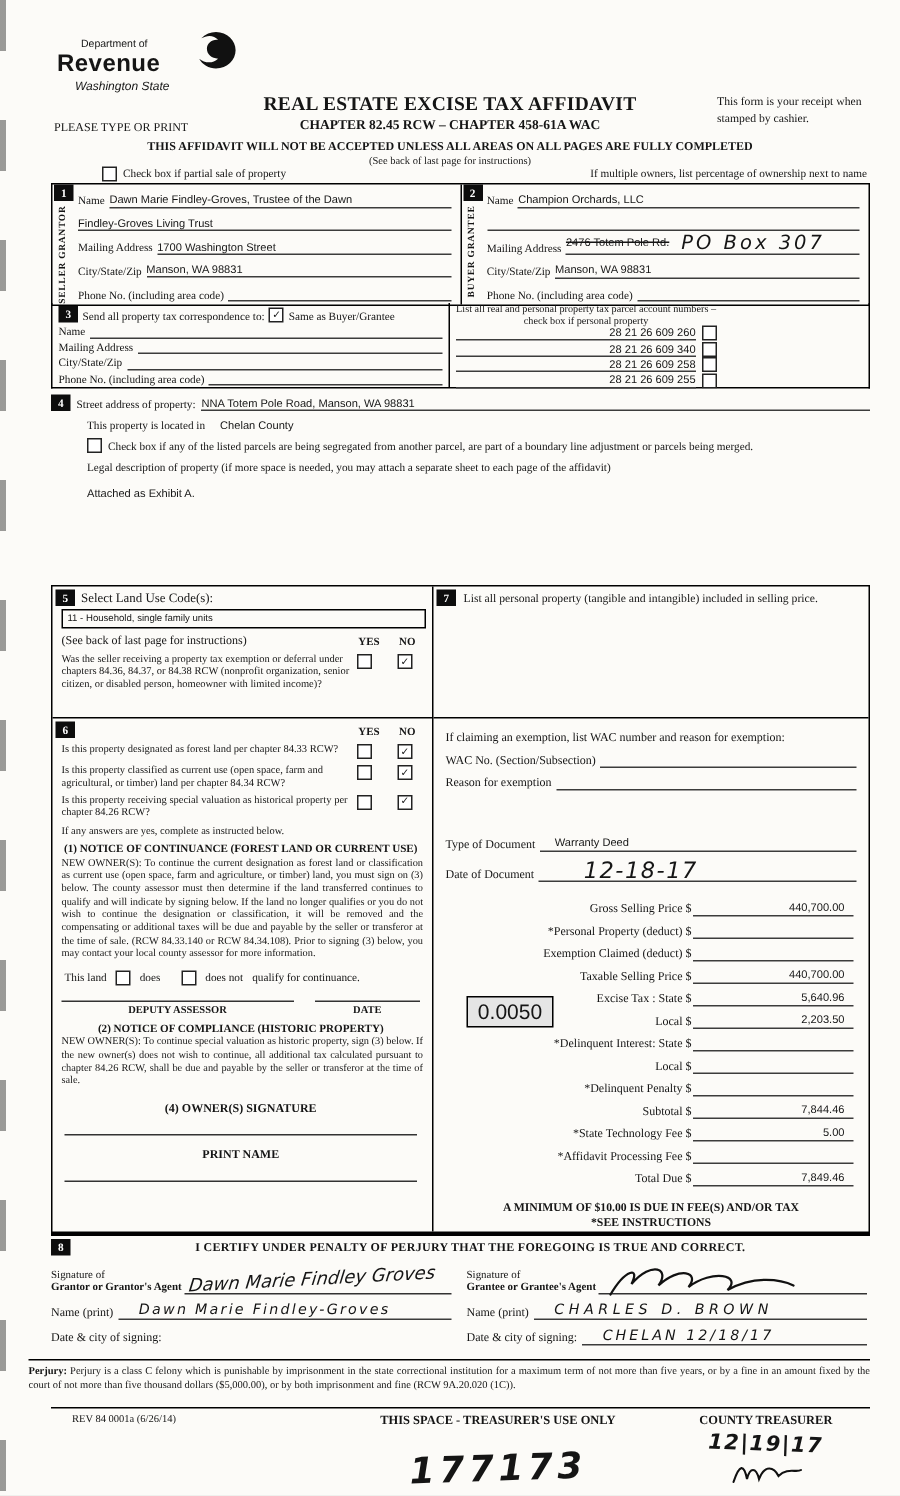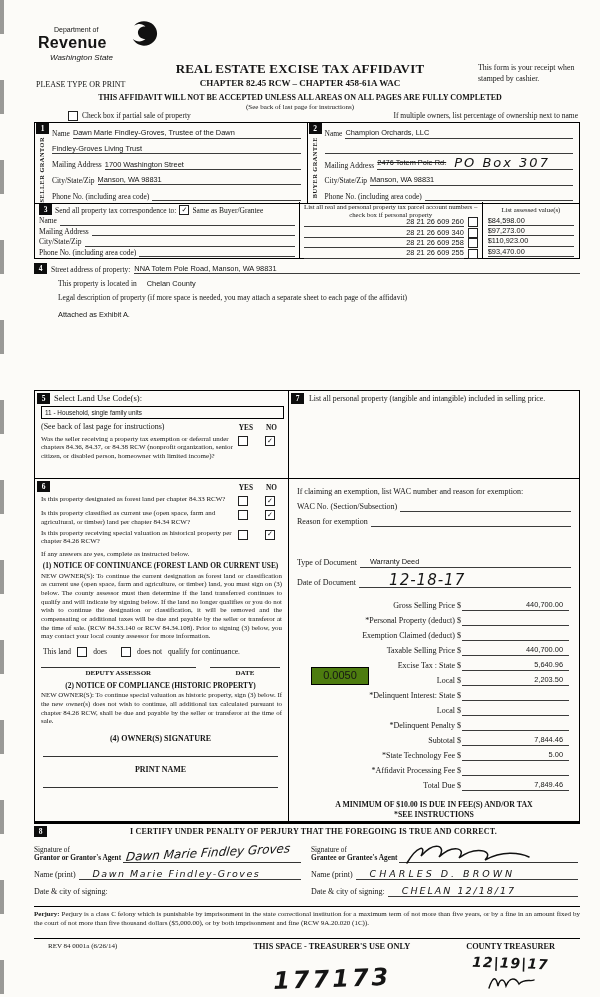--- a/index.html
+++ b/index.html
@@ -90,37 +90,37 @@
   .docrow{display:flex;align-items:flex-end;gap:3px;height:15px;font-size:8px;margin-top:2px;}
   .docrow .fill{flex:1;position:relative;}
   .handdate{position:absolute;left:30px;bottom:-3px;font-size:15px;letter-spacing:1px;}
   .fees{margin-top:8px;}
   .feerow{display:flex;align-items:flex-end;height:15px;position:relative;font-size:8px;padding-right:2px;}
   .feelabel{width:158px;text-align:right;flex:0 0 auto;}
   .feedollar{padding:0 1px 0 2px;}
   .feeline{flex:1;border-bottom:1px solid #3c3c3c;position:relative;height:12px;}
   .feevalue{position:absolute;right:6px;bottom:1px;font-family:"Liberation Sans",sans-serif;font-size:7.4px;}
   .ratebox{position:absolute;left:14px;bottom:1px;width:56px;border:1.5px solid #000;text-align:center;
-           font-family:"Liberation Sans",sans-serif;font-size:11px;padding:1px 0;background:#4d7c0f;}
+           font-family:"Liberation Sans",sans-serif;font-size:14px;padding:1px 0;background:#e5e5e5;}
   .minnote{text-align:center;font-size:7.8px;font-weight:bold;margin-top:9px;line-height:1.3;}
   
   .sec8{position:absolute;left:34px;right:20px;top:822px;height:84px;border-top:2px solid #000;padding-top:2px;}
   .s8head{display:flex;align-items:center;}
   .certify{flex:1;text-align:center;font-size:8px;font-weight:bold;letter-spacing:.2px;}
   .s8cols{display:flex;margin-top:2px;}
   .s8col{flex:1;min-width:0;padding-right:10px;}
   .sigrow{display:flex;align-items:flex-end;height:24px;gap:2px;}
   .siglbl{font-size:7.3px;line-height:1.2;flex:0 0 auto;}
   .sigline{flex:1;border-bottom:1px solid #333;position:relative;height:100%;}
   .script{position:absolute;left:2px;bottom:-3px;font-size:12px;white-space:nowrap;transform:rotate(-3deg) skewX(-10deg);transform-origin:left bottom;}
   .nrow{display:flex;align-items:flex-end;height:17px;gap:3px;font-size:8px;}
   .nrow .fill{flex:1;position:relative;}
   .handval{position:absolute;left:14px;bottom:-1px;font-size:9.5px;letter-spacing:1.5px;white-space:nowrap;}
   
-  .perjury{position:absolute;left:34px;right:20px;top:906px;border-top:1px solid #000;padding-top:3px;font-size:7px;line-height:1.3;text-align:justify;}
+  .perjury{position:absolute;left:19px;right:20px;top:906px;border-top:1px solid #000;padding-top:3px;font-size:7px;line-height:1.3;text-align:justify;}
   .footer{position:absolute;left:34px;right:20px;top:938px;border-top:1px solid #000;padding-top:3px;display:flex;font-size:8.3px;}
   .fleft{width:32%;font-size:7px;padding-left:14px;}
   .fcenter{width:40%;text-align:center;font-weight:bold;}
   .fright{flex:1;text-align:center;font-weight:bold;}
   .bignum{margin-top:12px;font-size:24px;letter-spacing:3px;transform:rotate(-2deg);}
   .tdate{margin-top:3px;font-size:14px;letter-spacing:1px;transform:rotate(2deg);}
 </style>
 </head>
 <body>
 
@@ -250,48 +250,35 @@
           <div class="parcelrow">
           <span class="pnum ul val">28 21 26 609 258</span>
           <span class="cb"></span>
         </div>
           <div class="parcelrow">
           <span class="pnum ul val">28 21 26 609 255</span>
           <span class="cb"></span>
         </div>
         </div>
     </div>
-    <div class="s3r">
-      <div class="s3head" style="padding-top:3px;">List assessed value(s)</div>
-      <div>
-          <div class="s3row">
-          <span class="fill ul val">$84,598.00</span>
-        </div>
-          <div class="s3row">
-          <span class="fill ul val">$97,273.00</span>
-        </div>
-          <div class="s3row">
-          <span class="fill ul val">$110,923.00</span>
-        </div>
-          <div class="s3row">
-          <span class="fill ul val">$93,470.00</span>
-        </div>
-        </div>
-    </div>
   </div>
 
   <div class="sec4">
     <div class="s4row">
       <span class="numbox">4</span>
       <span>Street address of property:</span>
       <span class="fill ul val" style="flex:1;">NNA Totem Pole Road, Manson, WA 98831</span>
     </div>
     <div class="s4row indent">
       <span>This property is located in</span>
       <span class="val" style="margin-left:6px;">Chelan County</span>
+    </div>
+    <div class="s4row indent">
+      <span class="cb"></span>
+      <span>Check box if any of the listed parcels are being segregated from another parcel, are part of a boundary line adjustment or parcels being merged.</span>
     </div>
     <div class="s4row indent">
       <span>Legal description of property (if more space is needed, you may attach a separate sheet to each page of the affidavit)</span>
     </div>
     <div class="s4row indent" style="margin-top:3px;">
       <span class="val">Attached as Exhibit A.</span>
     </div>
   </div>
 
   <div class="twocol">

